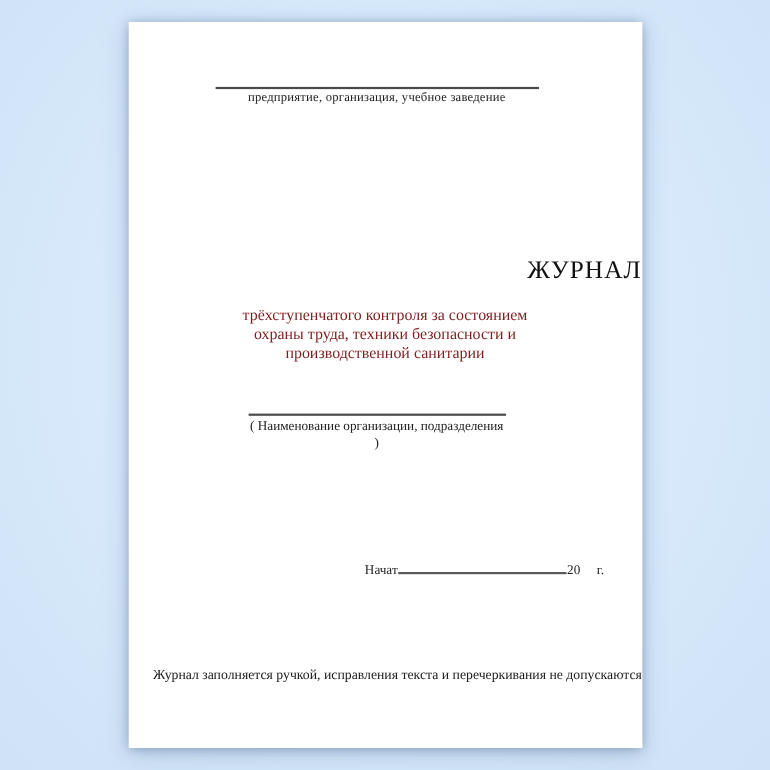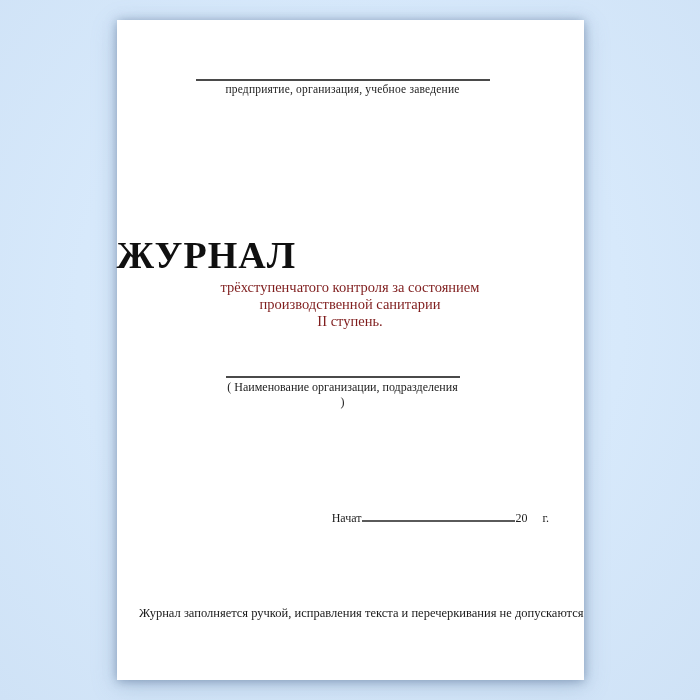--- a/index.html
+++ b/index.html
@@ -39,23 +39,23 @@
     font-size: 11.5px;
     letter-spacing: 0.2px;
     color: #222;
   }
   
   .title {
     position: absolute;
     top: 213px;
     left: 0;
     width: 100%;
-    text-align: left;
-    font-size: 38px;
-    font-weight: bold;
+    text-align: right;
+    font-size: 23px;
+    font-weight: normal;
     letter-spacing: 1px;
     color: #101010;
   }
   
   .subtitle {
     position: absolute;
     top: 259px;
     left: 0;
     width: 100%;
     text-align: center;
@@ -125,22 +125,22 @@
 
   <div class="org-block">
     <div class="rule"></div>
     <div class="org-caption">предприятие, организация, учебное заведение</div>
   </div>
 
   <div class="title">ЖУРНАЛ</div>
 
   <div class="subtitle">
     <div>трёхступенчатого контроля за состоянием</div>
+    <div>охраны труда, техники безопасности и</div>
     <div>производственной санитарии</div>
-    <div>II ступень.</div>
   </div>
 
   <div class="name-block">
     <div class="rule"></div>
     <div class="name-caption">( Наименование организации, подразделения )</div>
   </div>
 
   <div class="dates">
     <div class="date-row">
       <span class="date-label">Начат</span><span class="date-line"></span><span class="date-year">20</span><span class="date-suffix">г.</span>

